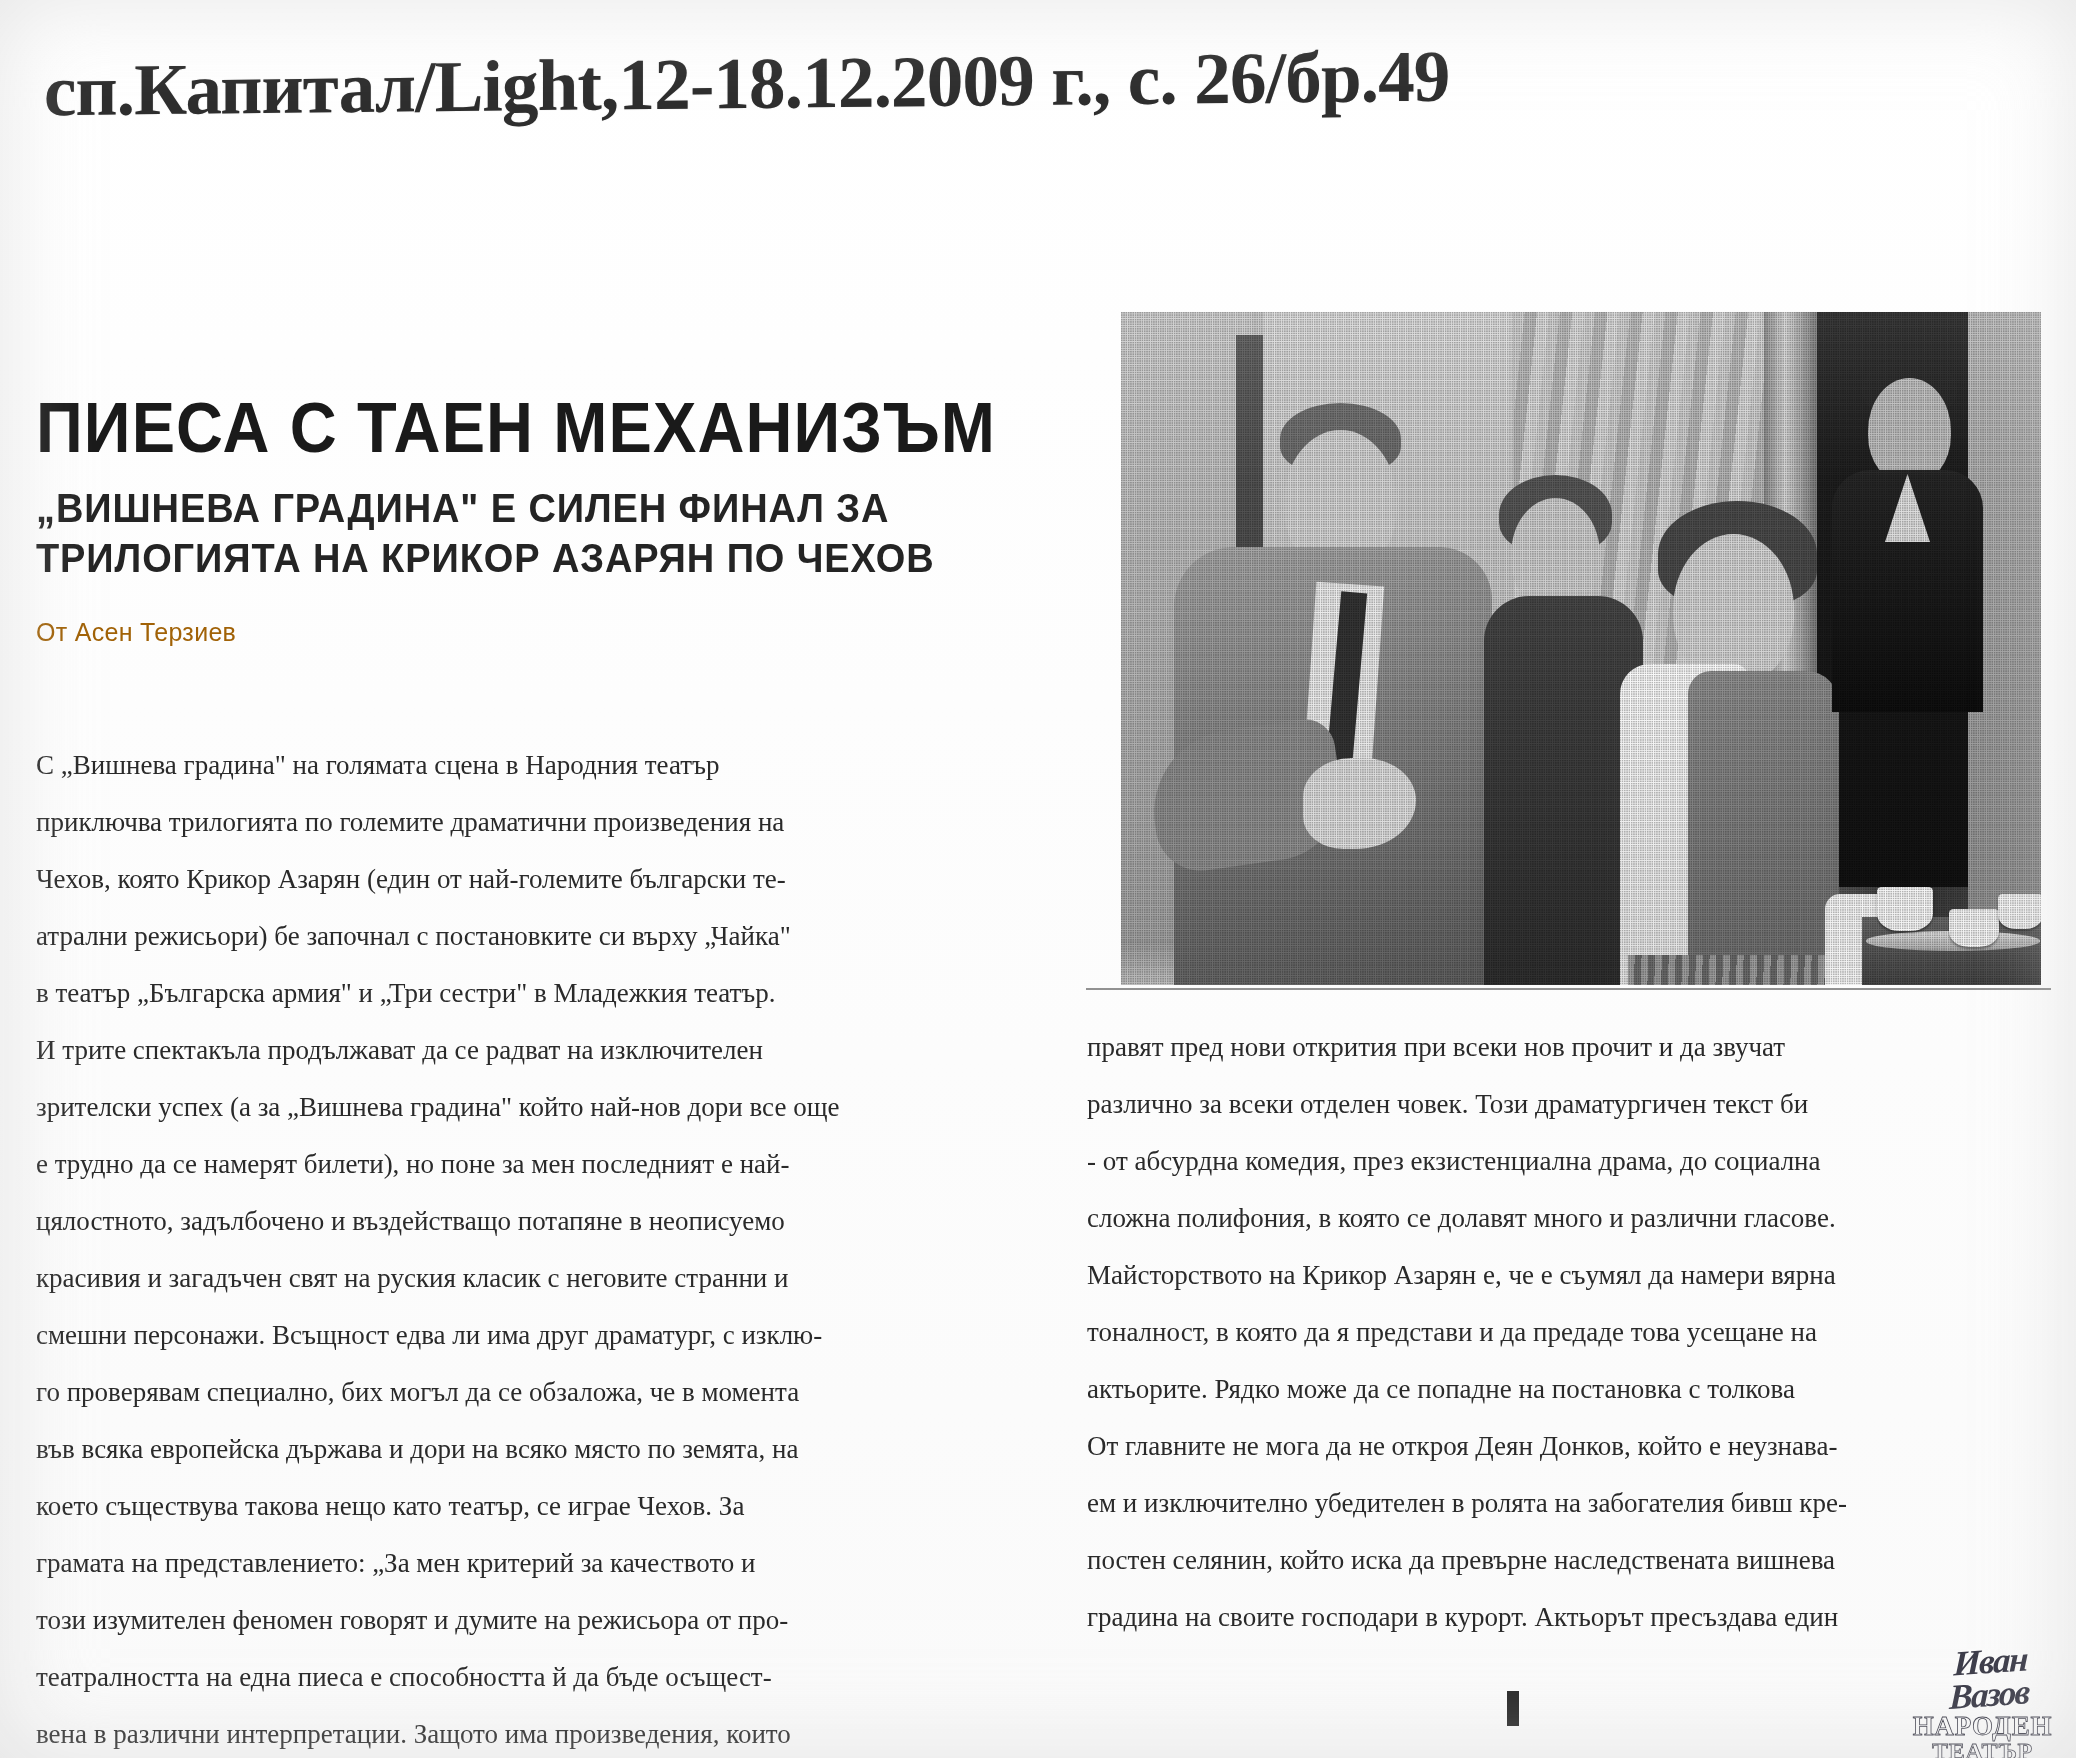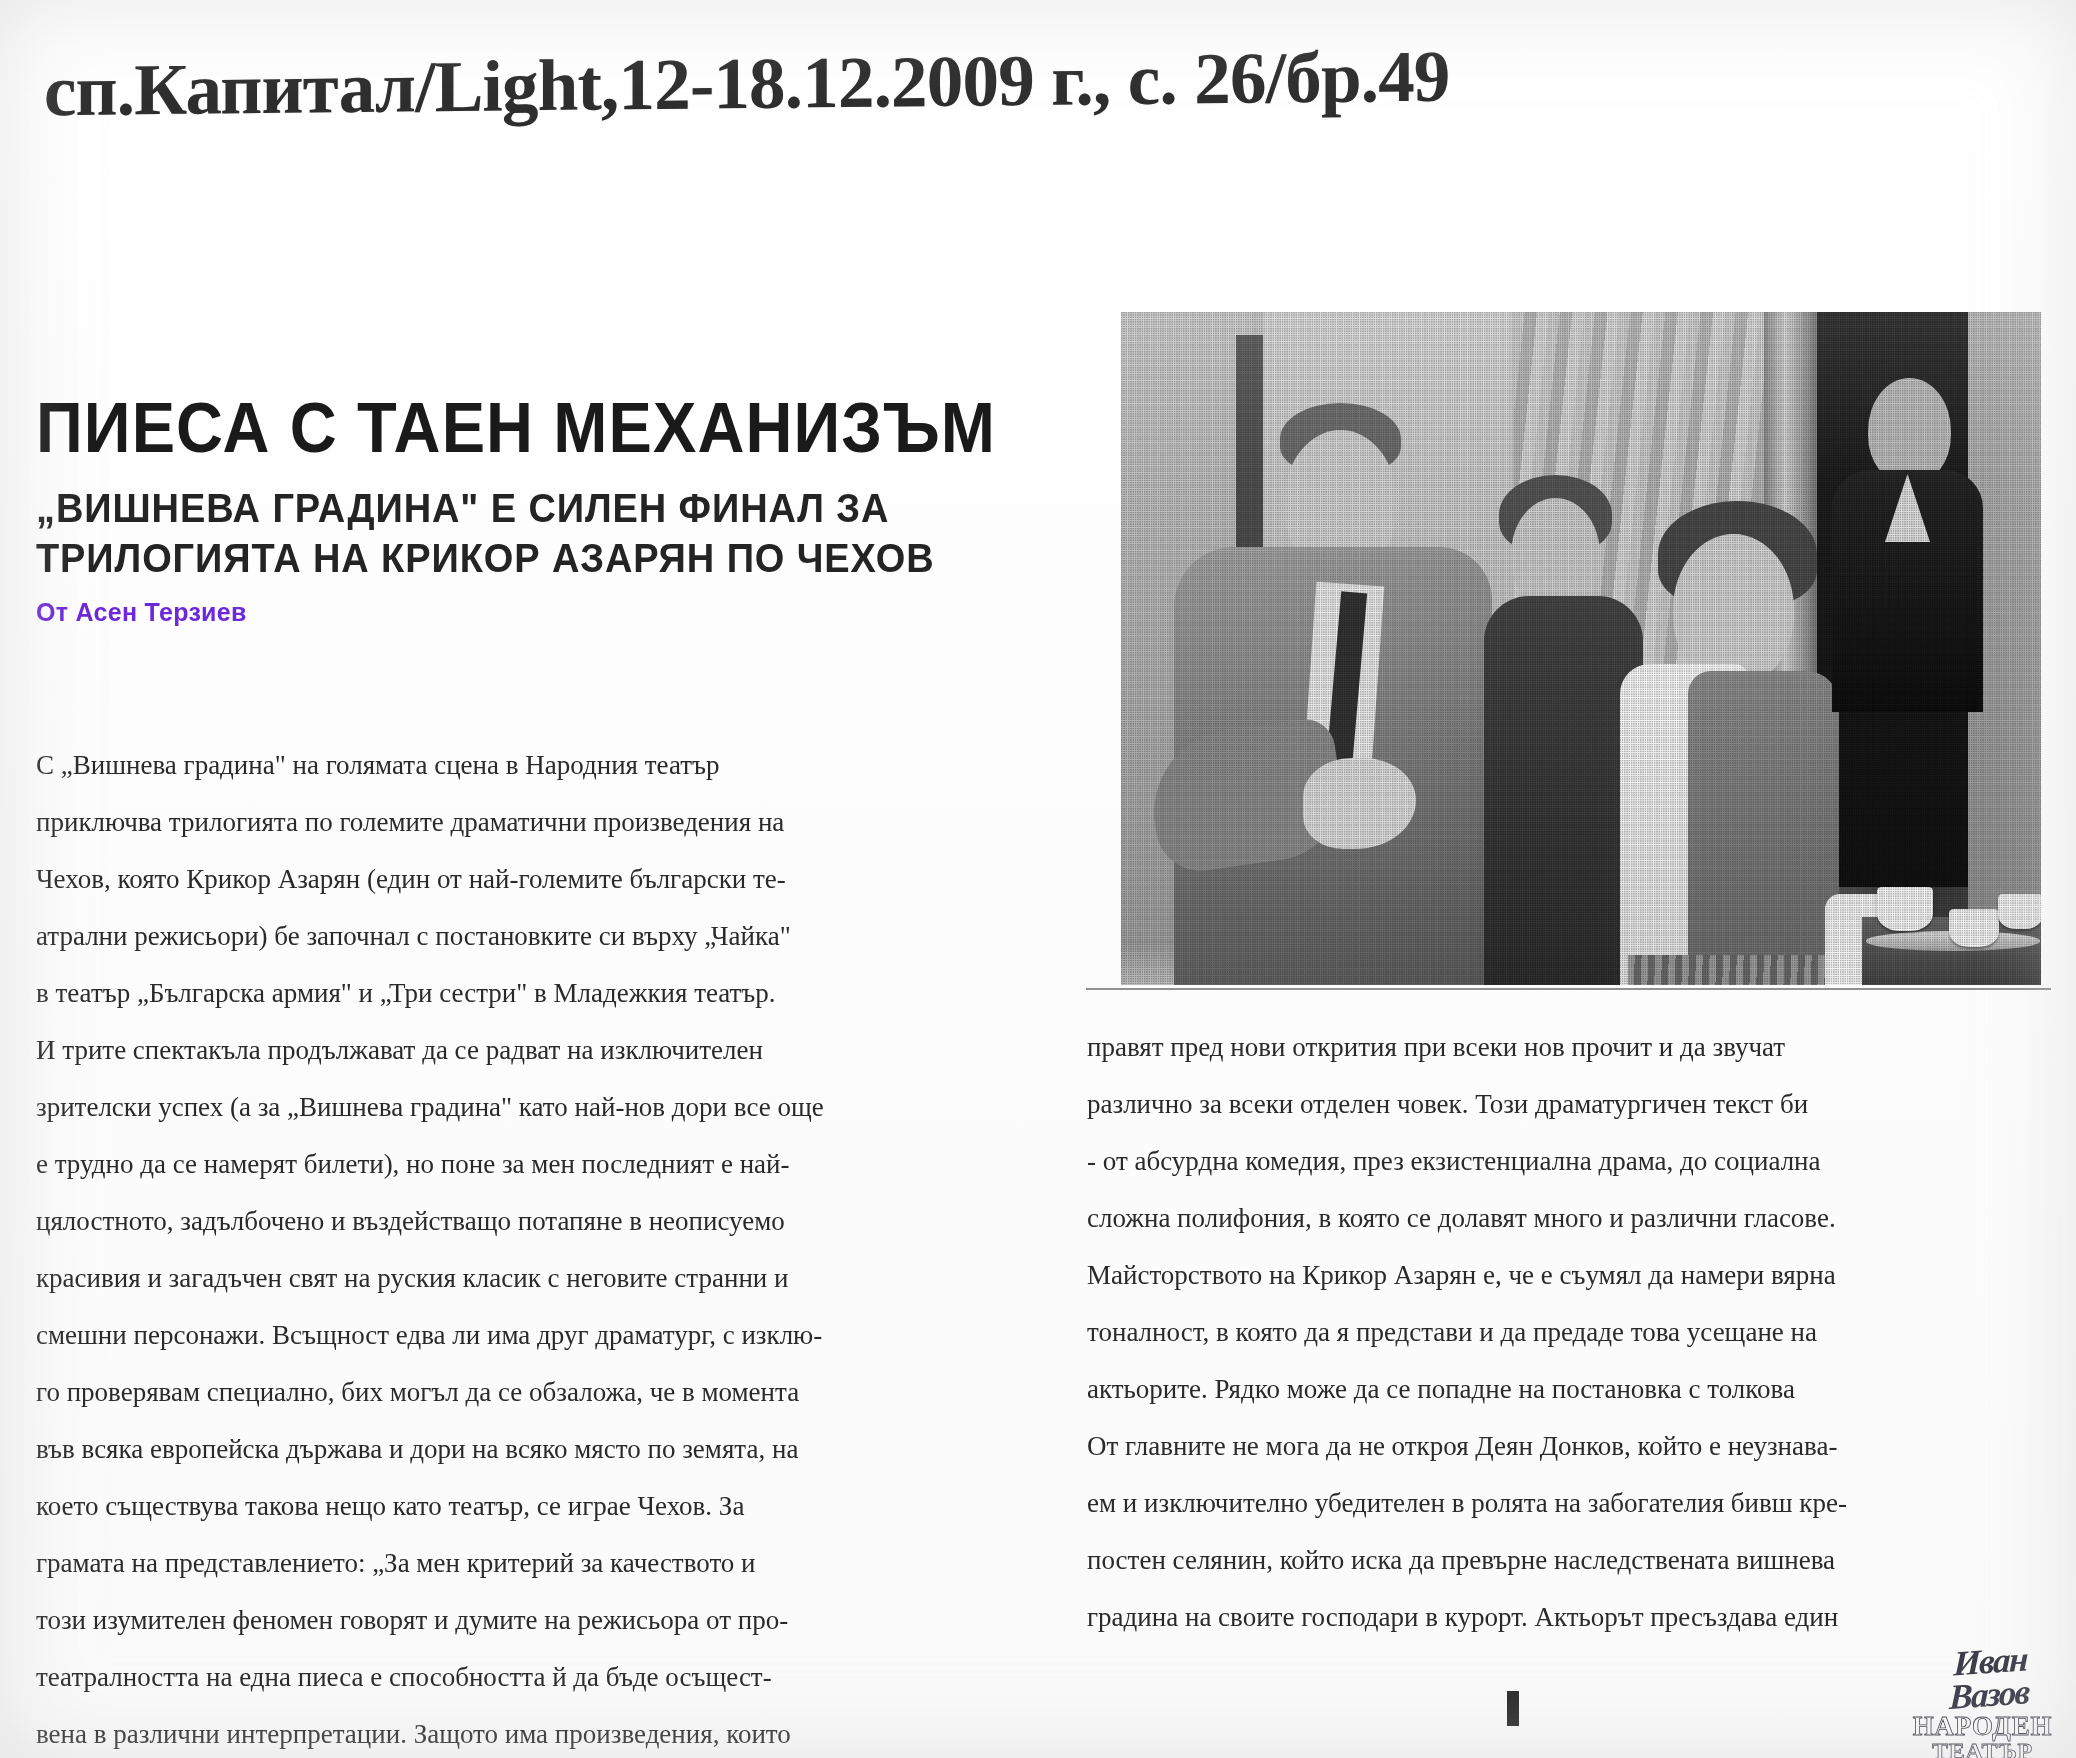--- a/index.html
+++ b/index.html
@@ -57,24 +57,24 @@
     margin-top:26px;
     font-size:38px;
     font-weight:600;
     letter-spacing:0.9px;
     line-height:1.26;
     color:#242424;
     transform:scaleY(1.05);
     transform-origin:left top;
   }
   .byline{
-    margin-top:18px;
+    margin-top:38px;
     font-size:25px;
-    font-weight:700;
-    color:#6d28d9;
+    font-weight:400;
+    color:#a16207;
     letter-spacing:0.3px;
   }
 
   
   .col{
     position:absolute;
     font-family:"Liberation Serif", serif;
     font-size:27px;
     line-height:57px;
     color:#2a2a2a;
@@ -325,21 +325,21 @@
 <div class="rule"></div>
 
 <div class="col col-left">
   <p id="left-col-text">
       <span class="line">С „Вишнева градина" на голямата сцена в Народния театър</span>
       <span class="line">приключва трилогията по големите драматични произведения на</span>
       <span class="line">Чехов, която Крикор Азарян (един от най-големите български те-</span>
       <span class="line">атрални режисьори) бе започнал с постановките си върху „Чайка"</span>
       <span class="line">в театър „Българска армия" и „Три сестри" в Младежкия театър.</span>
       <span class="line">И трите спектакъла продължават да се радват на изключителен</span>
-      <span class="line">зрителски успех (а за „Вишнева градина" като най-нов дори все още</span>
+      <span class="line">зрителски успех (а за „Вишнева градина" който най-нов дори все още</span>
       <span class="line">е трудно да се намерят билети), но поне за мен последният е най-</span>
       <span class="line">цялостното, задълбочено и въздействащо потапяне в неописуемо</span>
       <span class="line">красивия и загадъчен свят на руския класик с неговите странни и</span>
       <span class="line">смешни персонажи. Всъщност едва ли има друг драматург, с изклю-</span>
       <span class="line">го проверявам специално, бих могъл да се обзаложа, че в момента</span>
       <span class="line">във всяка европейска държава и дори на всяко място по земята, на</span>
       <span class="line">което съществува такова нещо като театър, се играе Чехов. За</span>
       <span class="line">грамата на представлението: „За мен критерий за качеството и</span>
       <span class="line">този изумителен феномен говорят и думите на режисьора от про-</span>
       <span class="line">театралността на една пиеса е способността й да бъде осъщест-</span>

